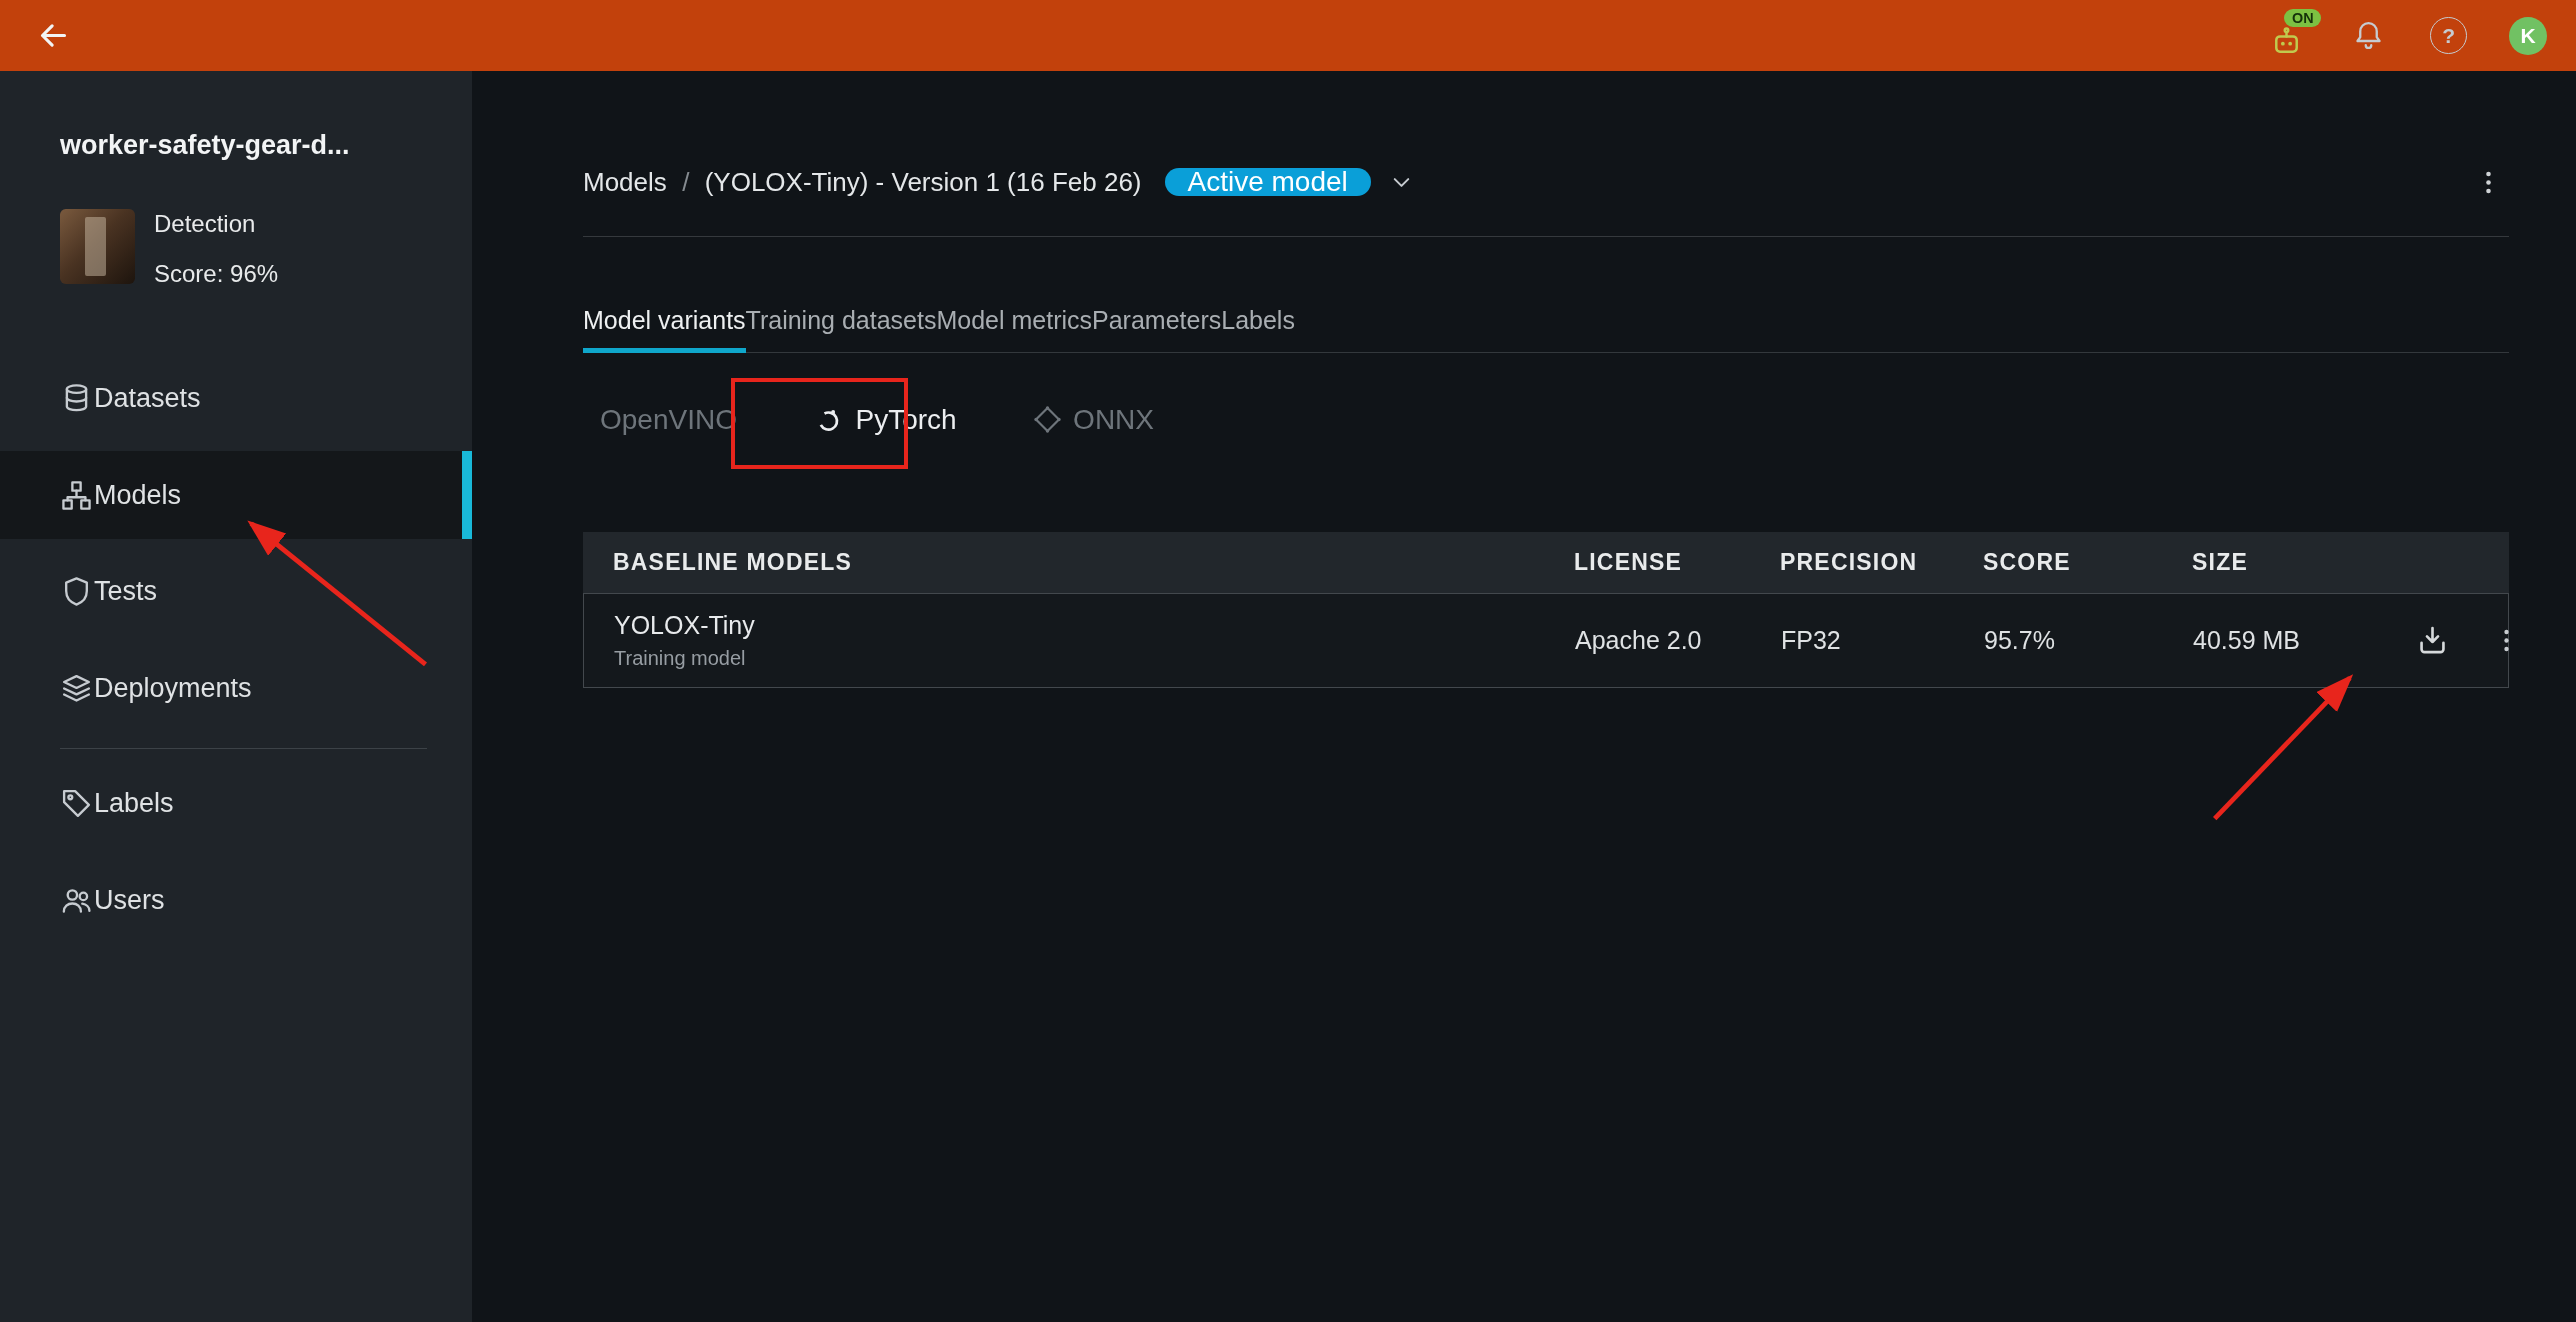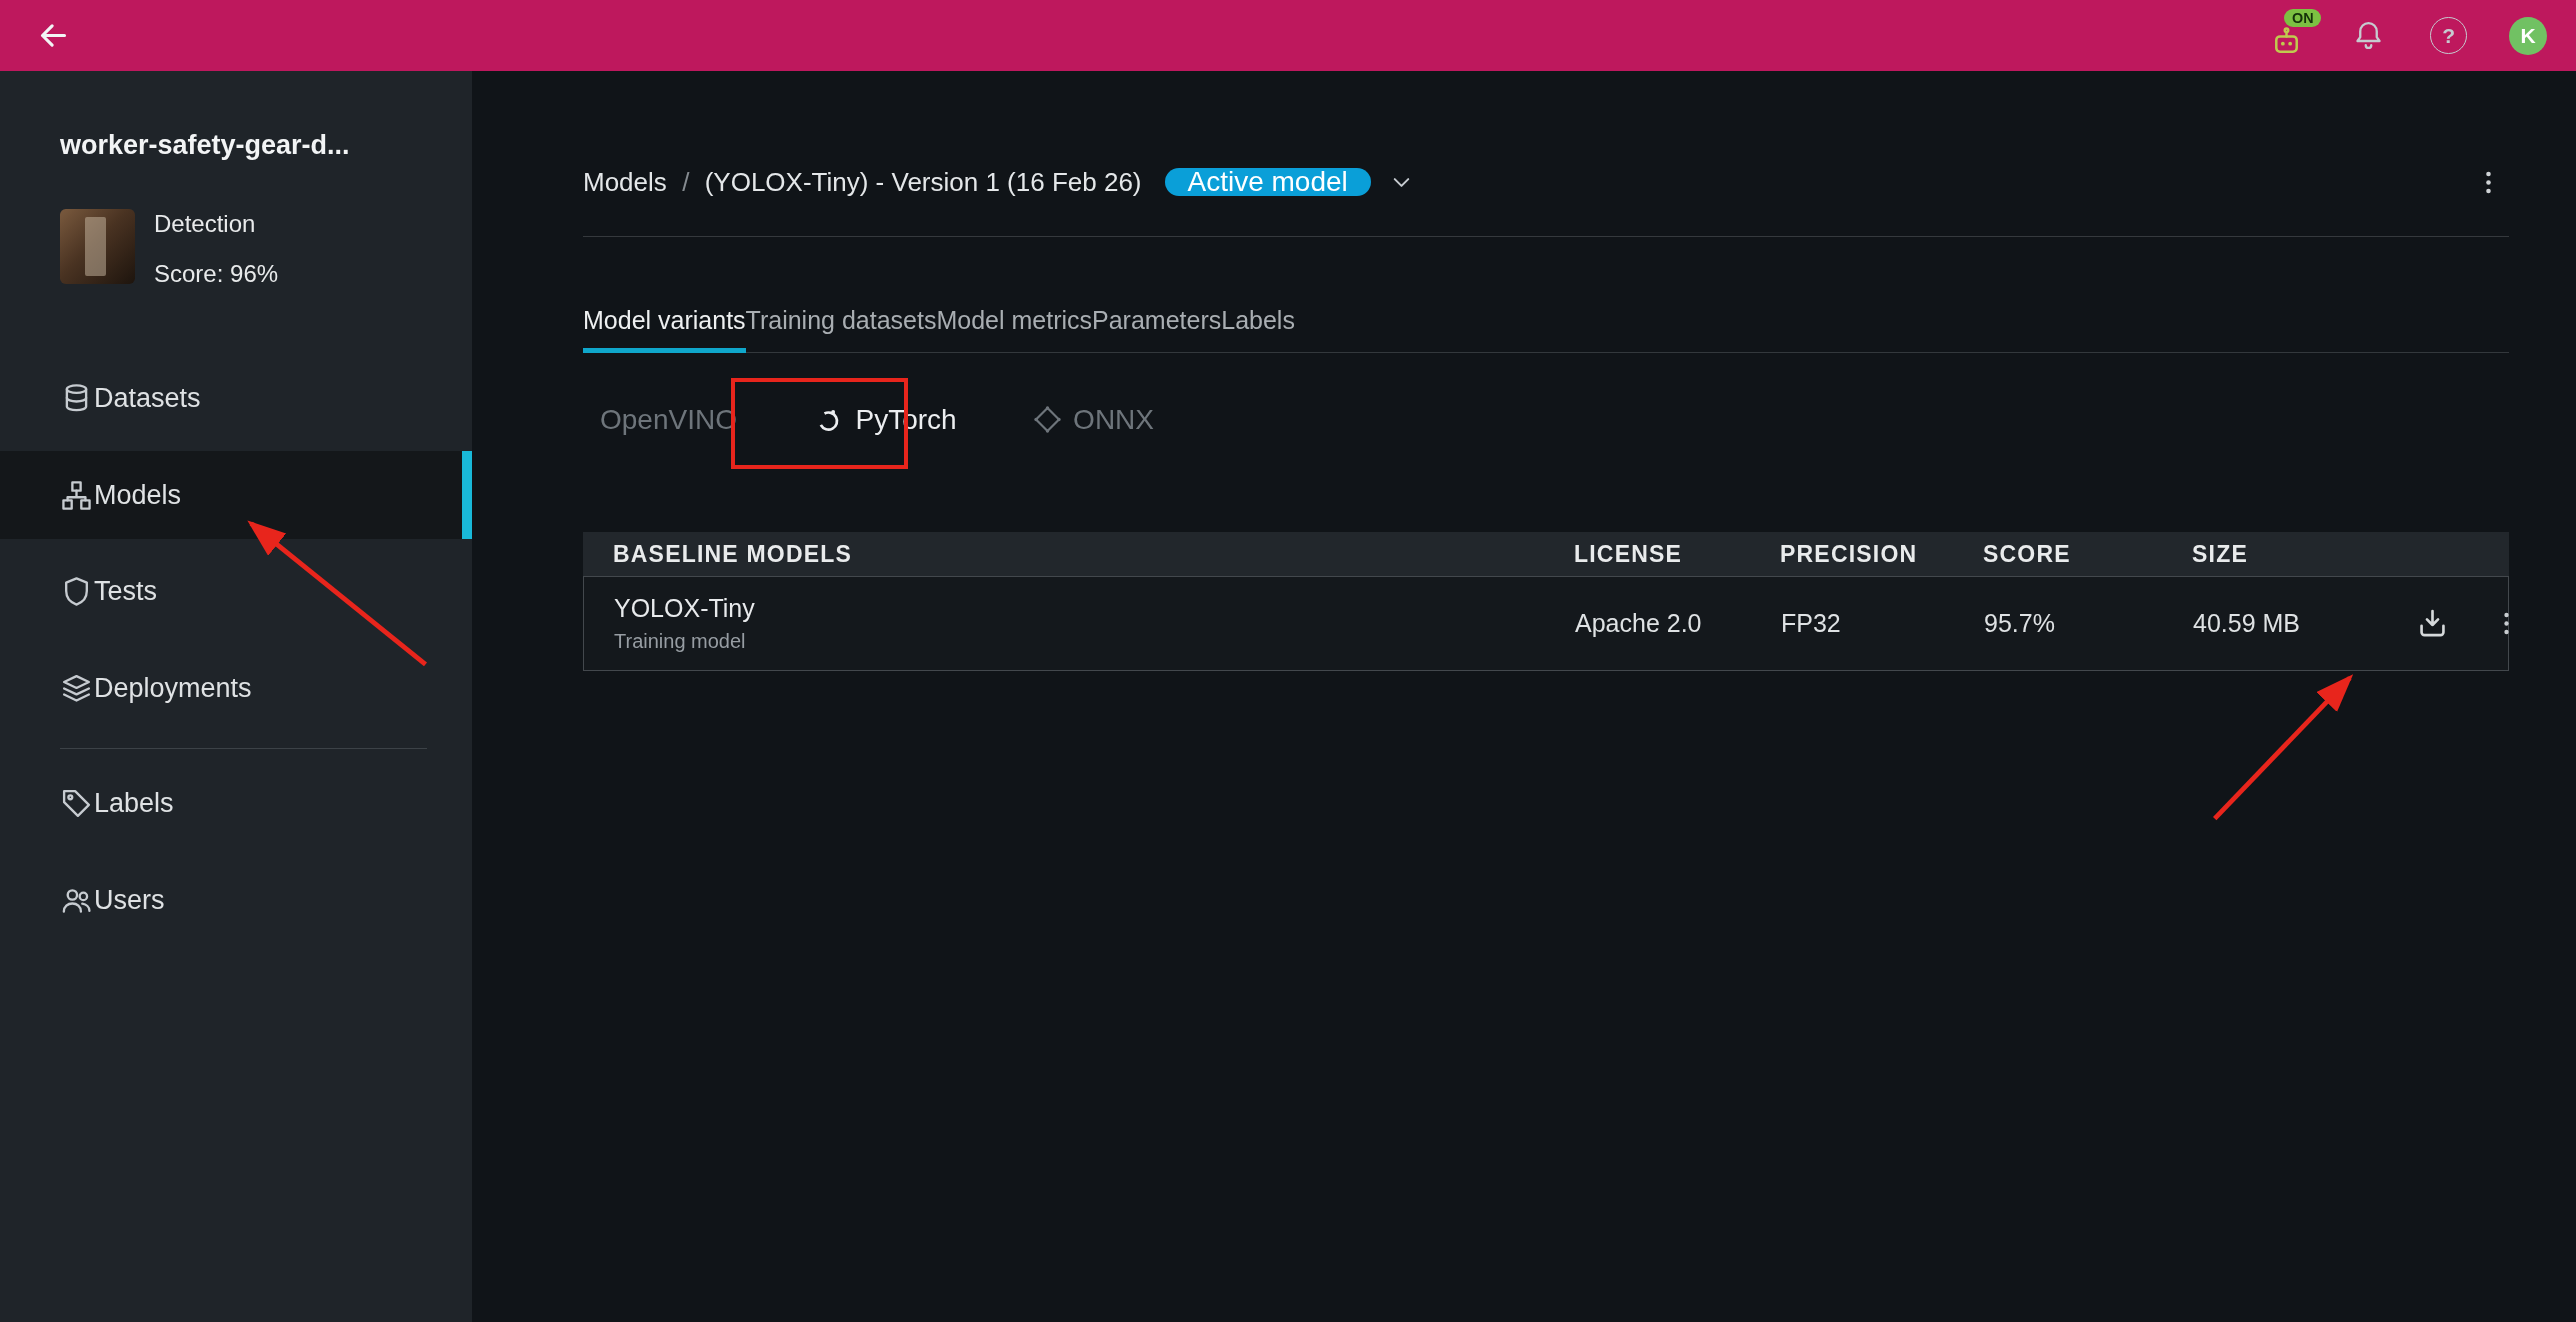--- a/index.html
+++ b/index.html
@@ -2,21 +2,21 @@
 <html><head>
 <meta charset="utf-8">
 <style>
   html,body{margin:0;padding:0}
   .page{position:relative;width:2576px;height:1323px;background:#101418;overflow:hidden;
         font-family:"Liberation Sans","DejaVu Sans",sans-serif;color:#e8eaec;-webkit-font-smoothing:antialiased}
   svg{display:block}
   .icon-stroke{fill:none;stroke:#c6cbd0;stroke-width:1.7;stroke-linecap:round;stroke-linejoin:round}
 
   
-  .topbar{position:absolute;top:0;left:0;width:2576px;height:71px;background:#be185d;
+  .topbar{position:absolute;top:0;left:0;width:2576px;height:71px;background:#c2410c;
           display:flex;align-items:center;justify-content:space-between;padding:0 29px;box-sizing:border-box;z-index:5}
   .back-btn{background:none;border:none;cursor:pointer;padding:7.7px}
   .topbar-right{display:flex;align-items:center;gap:38px}
   .credits{position:relative;width:46px;height:46px;display:flex;align-items:flex-end;justify-content:center}
   .credits-pill{position:absolute;top:-3.8px;right:-11.5px;background:#7cc142;color:#15310a;font-size:14.4px;font-weight:bold;
                 padding:1.9px 7.7px;border-radius:11.5px;line-height:1}
   .iconbtn{background:none;border:none;cursor:pointer;padding:3.8px}
   .help-circle{width:35px;height:35px;border:1.9px solid #c6cbd0;border-radius:50%;display:flex;align-items:center;justify-content:center;
                font-size:21px;font-weight:bold;color:#c6cbd0}
   .avatar{width:38px;height:38px;border-radius:50%;background:#71c163;color:#ffffff;display:flex;align-items:center;justify-content:center;
@@ -54,21 +54,21 @@
   .tabs{margin-top:52px;display:flex;border-bottom:1px solid #33383c;height:63px}
   .tab{position:relative;display:flex;align-items:center;font-size:25px;color:#a9aeb2;cursor:pointer}
   .tab.active{color:#eef0f1}
   .tab.active::after{content:"";position:absolute;left:0;right:0;bottom:-1px;height:4.8px;background:#0fa7cb}
 
   .frameworks{margin-top:33px;display:flex;align-items:center;height:67px;gap:42px}
   .fw{display:flex;align-items:center;gap:11.5px;font-size:28px;color:#6e757b;font-weight:normal;cursor:pointer;padding:0 17px}
   .fw.selected{color:#eceef0;font-weight:normal}
 
   .table{margin-top:79px;width:1926px}
-  .thead{display:grid;grid-template-columns:991px 206px 203px 209px 220px 1fr;align-items:center;height:44px;
+  .thead{display:grid;grid-template-columns:991px 206px 203px 209px 220px 1fr;align-items:center;height:61px;
          background:#22272c;font-size:23px;font-weight:bold;letter-spacing:1.2px;color:#e9ebec}
   .thead .cell:first-child{padding-left:30px}
   .trow{display:grid;grid-template-columns:991px 206px 203px 209px 220px 1fr;align-items:center;height:95px;
         background:#14181c;border:1px solid #43484d;box-sizing:border-box;font-size:25px;color:#dfe2e4}
   .trow .cell:first-child{padding-left:30px}
   .row-name{font-size:25px;color:#e8eaec}
   .row-sub{font-size:20px;color:#979da3;margin-top:6.7px}
   .row-actions{display:flex;align-items:center;justify-content:flex-end;gap:38px;padding-right:44px}
   .row-actions .iconbtn{padding:1.9px}
 

